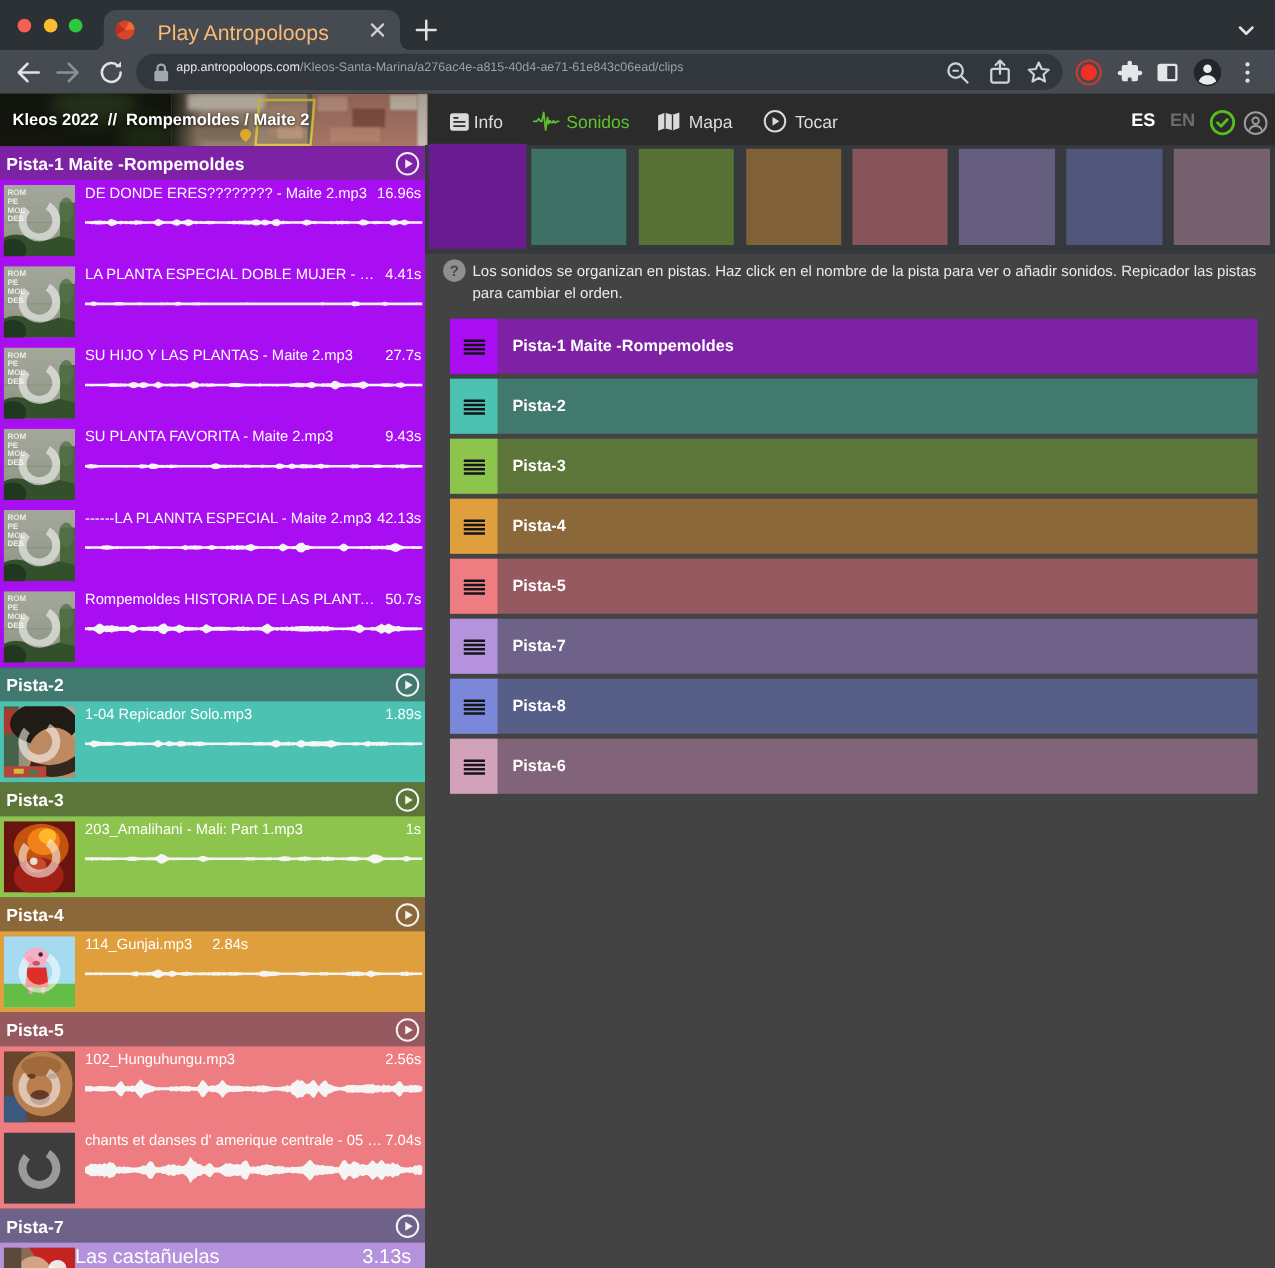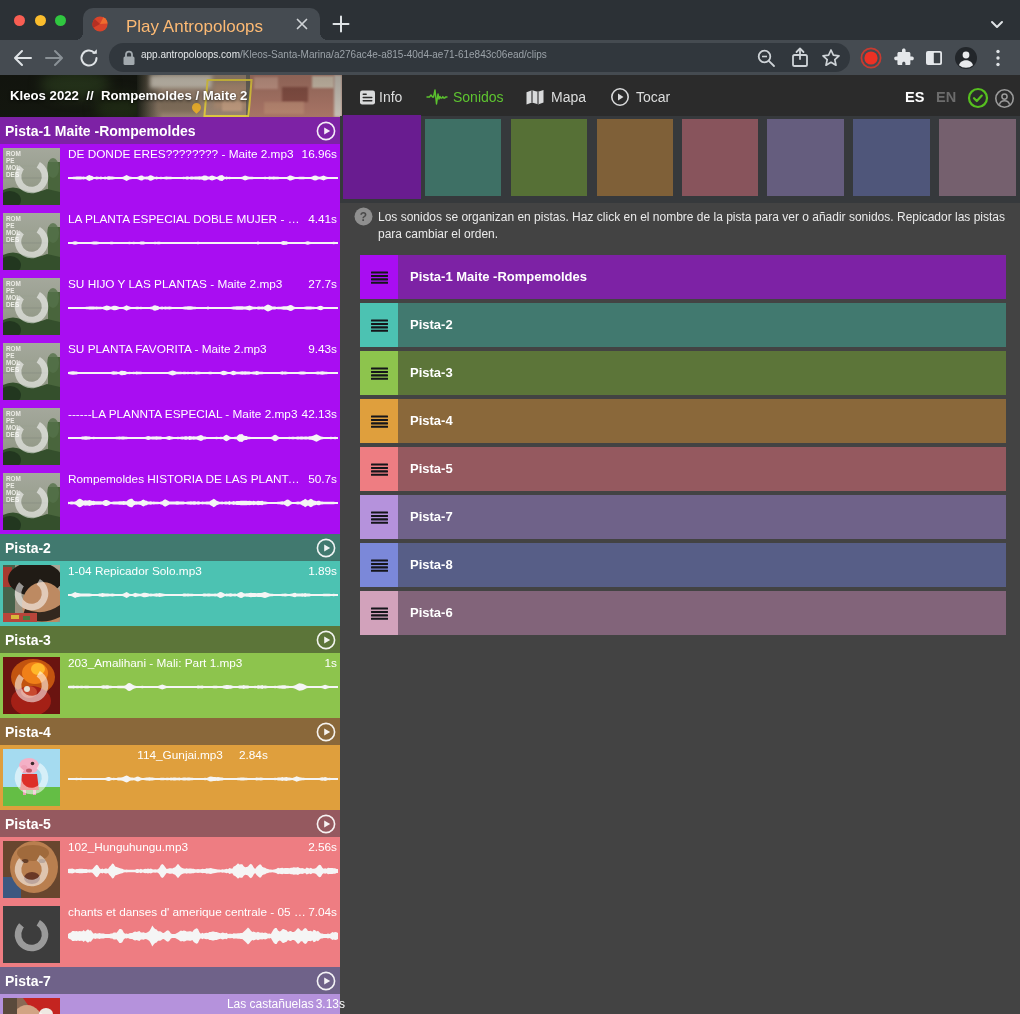--- a/index.html
+++ b/index.html
@@ -474,21 +474,21 @@
       <rect x="0" y="38" width="57" height="19" fill="#64be45"></rect>
       <ellipse cx="26" cy="17" rx="10" ry="8" fill="#f4b0c6"></ellipse>
       <ellipse cx="21" cy="20" rx="3.6" ry="4" fill="#f0a2b8"></ellipse>
       <path d="M19 25 L34 25 L36 41 L17 41 Z" fill="#dd2f28"></path>
       <circle cx="29.5" cy="14.5" r="1.8" fill="#3a2a2a"></circle>
       <ellipse cx="26" cy="21.5" rx="3" ry="2" fill="#c05a68"></ellipse>
       <rect x="20" y="41" width="3" height="5" fill="#e8a0b4"></rect>
       <rect x="30" y="41" width="3" height="5" fill="#e8a0b4"></rect>
       <circle cx="28.5" cy="28.5" r="13.5" fill="none" stroke="rgba(255,255,255,.55)" stroke-width="6.5" stroke-dasharray="66.2 18.7" transform="rotate(-60 28.5 28.5)"></circle>
     </svg></div>
-<div class="abs" style="left:68px;top:748px;width:269px;display:flex;justify-content:center;font-size:11.8px;color:#fff">
+<div class="abs" style="left:68px;top:748px;width:269px;display:flex;justify-content:flex-start;font-size:11.8px;color:#fff">
     <span style="overflow:hidden;text-overflow:ellipsis;white-space:nowrap">114_Gunjai.mp3</span>
     <span style="white-space:nowrap;margin-left:16px">2.84s</span>
   </div>
 <div class="abs" style="left:68px;top:765px;width:270px;height:28px">
     <svg width="270" height="28" viewBox="0 0 270 28" style="position:absolute;left:0;top:0">
       <polygon points="0.0,13.0 1.4,12.9 2.9,13.0 4.3,12.9 5.7,13.0 7.1,13.0 8.6,12.8 10.0,13.0 11.4,13.0 12.9,12.7 14.3,13.0 15.7,13.0 17.1,13.0 18.6,13.0 20.0,13.0 21.4,13.0 22.9,13.0 24.3,13.0 25.7,13.0 27.1,13.0 28.6,13.0 30.0,13.0 31.4,13.0 32.9,13.0 34.3,13.0 35.7,13.0 37.1,12.9 38.6,12.4 40.0,12.1 41.4,11.9 42.9,12.7 44.3,13.0 45.7,12.7 47.1,12.9 48.6,12.9 50.0,12.5 51.4,12.6 52.9,12.6 54.3,12.2 55.7,11.7 57.1,10.9 58.6,10.6 60.0,11.0 61.4,11.9 62.9,12.6 64.3,12.6 65.7,12.7 67.1,12.5 68.6,11.8 70.0,11.5 71.4,12.0 72.9,12.8 74.3,13.0 75.7,13.0 77.1,12.8 78.6,12.5 80.0,12.5 81.4,12.2 82.9,12.6 84.3,12.6 85.7,12.7 87.1,13.0 88.6,12.9 90.0,13.0 91.4,12.9 92.9,12.7 94.3,12.8 95.7,12.8 97.1,12.9 98.6,12.7 100.0,12.8 101.4,12.9 102.9,12.4 104.3,12.7 105.7,12.6 107.1,12.4 108.6,12.8 110.0,12.7 111.4,12.6 112.9,12.9 114.3,12.8 115.7,12.6 117.1,12.5 118.6,12.7 120.0,12.4 121.4,12.6 122.9,12.8 124.3,12.7 125.7,13.0 127.1,13.0 128.6,13.0 130.0,13.0 131.4,13.0 132.9,13.0 134.3,13.0 135.7,13.0 137.1,12.8 138.6,12.9 140.0,12.5 141.4,11.8 142.9,11.6 144.3,11.7 145.7,11.9 147.1,12.1 148.6,12.2 150.0,12.1 151.4,12.2 152.9,12.4 154.3,12.6 155.7,12.9 157.1,13.0 158.6,13.0 160.0,13.0 161.4,13.0 162.9,13.0 164.3,13.0 165.7,13.0 167.1,13.0 168.6,13.0 170.0,12.8 171.4,12.7 172.9,12.6 174.3,12.4 175.7,12.5 177.1,12.7 178.6,12.7 180.0,13.0 181.4,13.0 182.9,13.0 184.3,13.0 185.7,13.0 187.1,13.0 188.6,12.6 190.0,12.7 191.4,12.8 192.9,12.6 194.3,12.8 195.7,13.0 197.1,13.0 198.6,13.0 200.0,13.0 201.4,13.0 202.9,13.0 204.3,13.0 205.7,13.0 207.1,12.8 208.6,13.0 210.0,12.5 211.4,12.4 212.9,12.6 214.3,11.9 215.7,12.4 217.1,12.2 218.6,12.0 220.0,12.5 221.4,12.4 222.9,12.7 224.3,12.9 225.7,12.5 227.1,12.0 228.6,11.3 230.0,11.7 231.4,12.3 232.9,12.6 234.3,12.8 235.7,12.7 237.1,13.0 238.6,13.0 240.0,13.0 241.4,13.0 242.9,13.0 244.3,13.0 245.7,13.0 247.1,13.0 248.6,13.0 250.0,13.0 251.4,13.0 252.9,12.6 254.3,12.3 255.7,12.6 257.1,12.0 258.6,12.5 260.0,12.9 261.4,12.7 262.9,13.0 264.3,13.0 265.7,13.0 267.1,13.0 268.6,13.0 270.0,13.0 270.0,15.0 268.6,15.0 267.1,15.0 265.7,15.0 264.3,15.0 262.9,15.0 261.4,15.3 260.0,15.1 258.6,15.5 257.1,16.0 255.7,15.4 254.3,15.7 252.9,15.4 251.4,15.0 250.0,15.0 248.6,15.0 247.1,15.0 245.7,15.0 244.3,15.0 242.9,15.0 241.4,15.0 240.0,15.0 238.6,15.0 237.1,15.0 235.7,15.3 234.3,15.2 232.9,15.4 231.4,15.7 230.0,16.3 228.6,16.7 227.1,16.0 225.7,15.5 224.3,15.1 222.9,15.3 221.4,15.6 220.0,15.5 218.6,16.0 217.1,15.8 215.7,15.6 214.3,16.1 212.9,15.4 211.4,15.6 210.0,15.5 208.6,15.0 207.1,15.2 205.7,15.0 204.3,15.0 202.9,15.0 201.4,15.0 200.0,15.0 198.6,15.0 197.1,15.0 195.7,15.0 194.3,15.2 192.9,15.4 191.4,15.2 190.0,15.3 188.6,15.4 187.1,15.0 185.7,15.0 184.3,15.0 182.9,15.0 181.4,15.0 180.0,15.0 178.6,15.3 177.1,15.3 175.7,15.5 174.3,15.6 172.9,15.4 171.4,15.3 170.0,15.2 168.6,15.0 167.1,15.0 165.7,15.0 164.3,15.0 162.9,15.0 161.4,15.0 160.0,15.0 158.6,15.0 157.1,15.0 155.7,15.1 154.3,15.4 152.9,15.6 151.4,15.8 150.0,15.9 148.6,15.8 147.1,15.9 145.7,16.1 144.3,16.3 142.9,16.4 141.4,16.2 140.0,15.5 138.6,15.1 137.1,15.2 135.7,15.0 134.3,15.0 132.9,15.0 131.4,15.0 130.0,15.0 128.6,15.0 127.1,15.0 125.7,15.0 124.3,15.3 122.9,15.2 121.4,15.4 120.0,15.6 118.6,15.3 117.1,15.5 115.7,15.4 114.3,15.2 112.9,15.1 111.4,15.4 110.0,15.3 108.6,15.2 107.1,15.6 105.7,15.4 104.3,15.3 102.9,15.6 101.4,15.1 100.0,15.2 98.6,15.3 97.1,15.1 95.7,15.2 94.3,15.2 92.9,15.3 91.4,15.1 90.0,15.0 88.6,15.1 87.1,15.0 85.7,15.3 84.3,15.4 82.9,15.4 81.4,15.8 80.0,15.5 78.6,15.5 77.1,15.2 75.7,15.0 74.3,15.0 72.9,15.2 71.4,16.0 70.0,16.5 68.6,16.2 67.1,15.5 65.7,15.3 64.3,15.4 62.9,15.4 61.4,16.1 60.0,17.0 58.6,17.4 57.1,17.1 55.7,16.3 54.3,15.8 52.9,15.4 51.4,15.4 50.0,15.5 48.6,15.1 47.1,15.1 45.7,15.3 44.3,15.0 42.9,15.3 41.4,16.1 40.0,15.9 38.6,15.6 37.1,15.1 35.7,15.0 34.3,15.0 32.9,15.0 31.4,15.0 30.0,15.0 28.6,15.0 27.1,15.0 25.7,15.0 24.3,15.0 22.9,15.0 21.4,15.0 20.0,15.0 18.6,15.0 17.1,15.0 15.7,15.0 14.3,15.0 12.9,15.3 11.4,15.0 10.0,15.0 8.6,15.2 7.1,15.0 5.7,15.0 4.3,15.1 2.9,15.0 1.4,15.1 0.0,15.0" fill="#f5f5f5"></polygon>
     </svg>
   </div>
 <div class="abs" style="left:0px;top:810px;width:340px;height:27px;background:#95595f"></div>
 <div class="abs" style="left:5px;top:816px;white-space:nowrap;font-size:14px;font-weight:bold;color:#fff">Pista-5</div>
@@ -537,16 +537,16 @@
     </svg></div>
 <div class="abs" style="left:0px;top:994px;width:340px;height:65px;background:#b592dc"></div>
 <div class="ic" style="left:3px;top:998px"><svg width="57" height="57" viewBox="0 0 57 57" style="">
       <rect width="57" height="57" fill="#8a6a55"></rect>
       <path d="M20 0 L57 0 L57 22 L30 14 Z" fill="#c42420"></path>
       <ellipse cx="24" cy="26" rx="16" ry="19" fill="#d2a484"></ellipse>
       <rect x="0" y="0" width="14" height="30" fill="#5a4a3c"></rect>
       <ellipse cx="43" cy="16" rx="7" ry="6" fill="#efe8e2"></ellipse>
       <circle cx="28.5" cy="28.5" r="13.5" fill="none" stroke="rgba(255,255,255,.55)" stroke-width="6.5" stroke-dasharray="66.2 18.7" transform="rotate(-60 28.5 28.5)"></circle>
     </svg></div>
-<div class="abs" style="left:76px;top:997px;width:269px;display:flex;justify-content:flex-end;font-size:12px;color:#fff">
+<div class="abs" style="left:60px;top:997px;width:269px;display:flex;justify-content:space-between;font-size:16px;color:#fff">
     <span style="overflow:hidden;text-overflow:ellipsis;white-space:nowrap">Las castañuelas</span>
     <span style="white-space:nowrap;margin-left:2px">3.13s</span>
   </div>
 
 </body></html>

